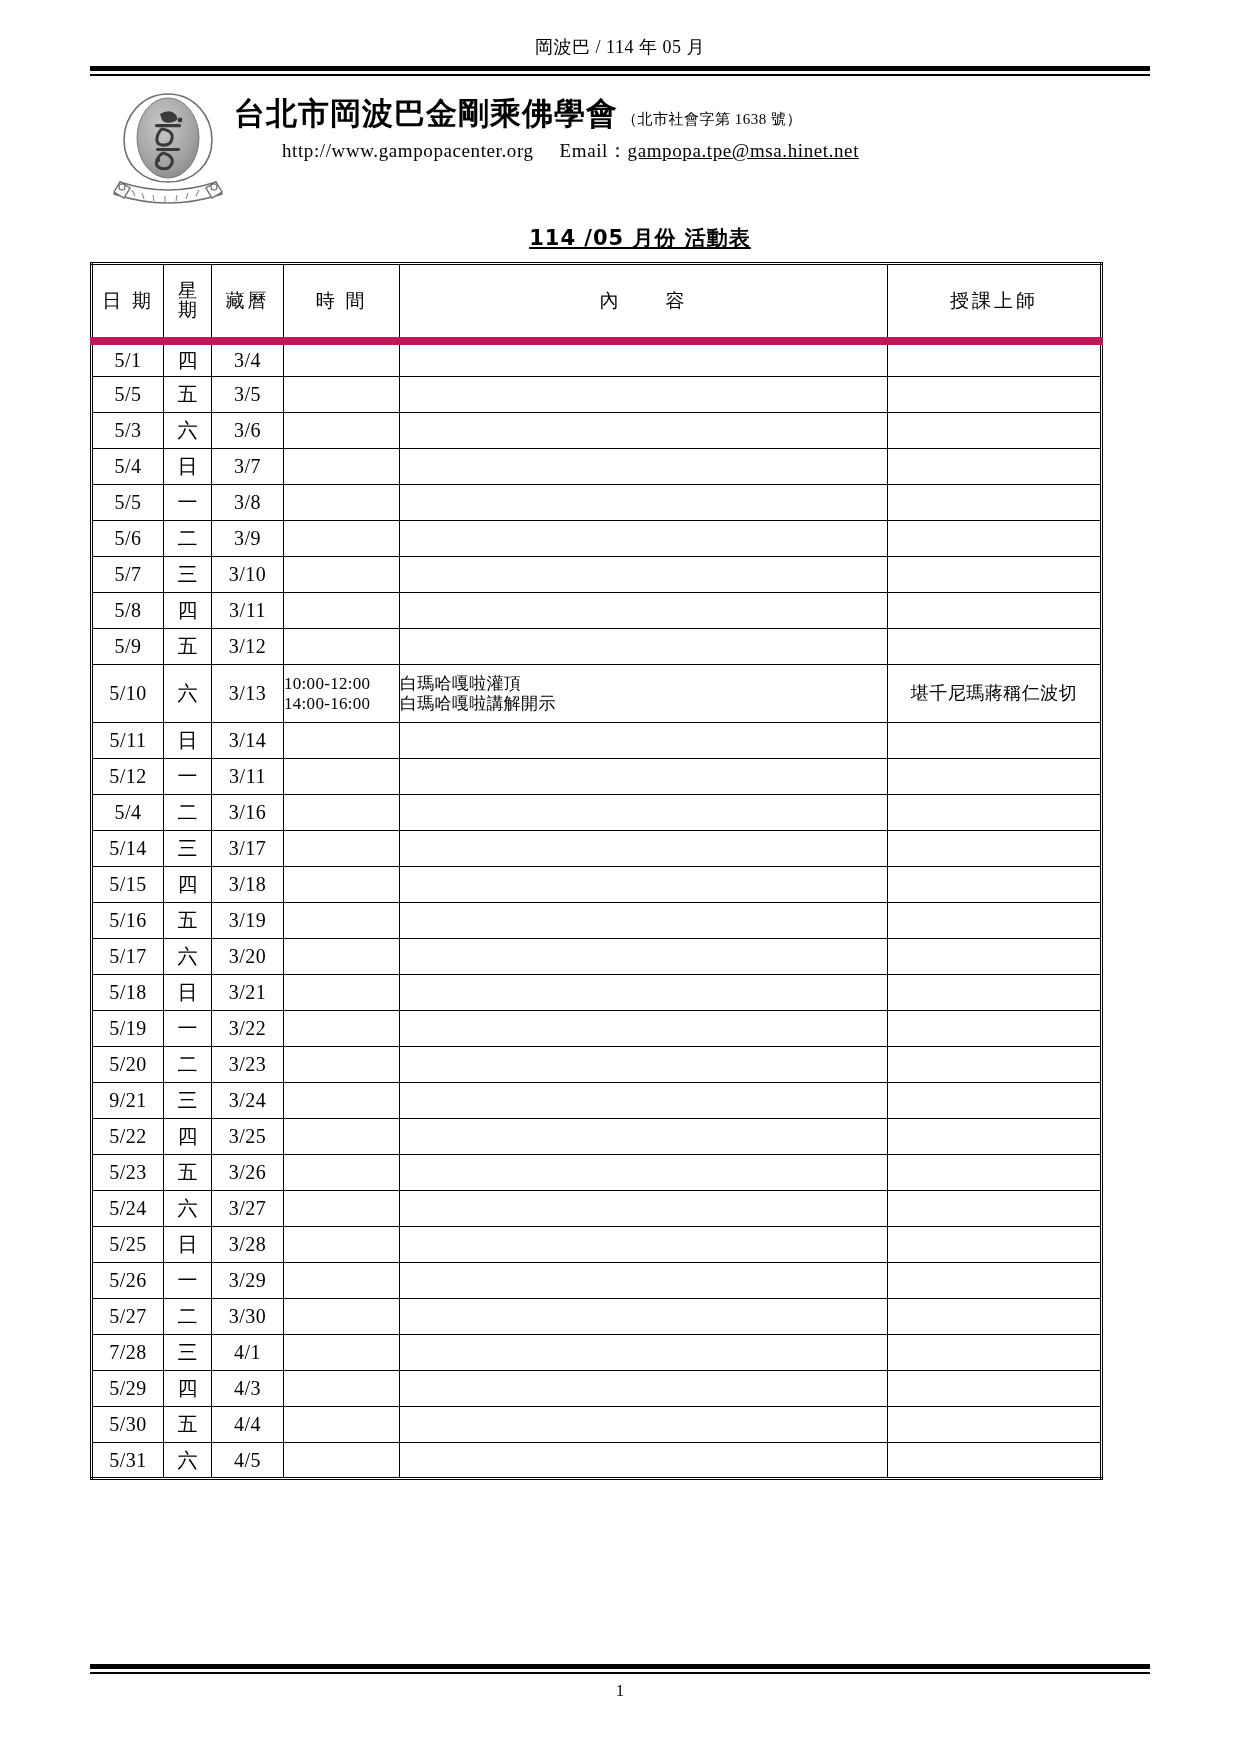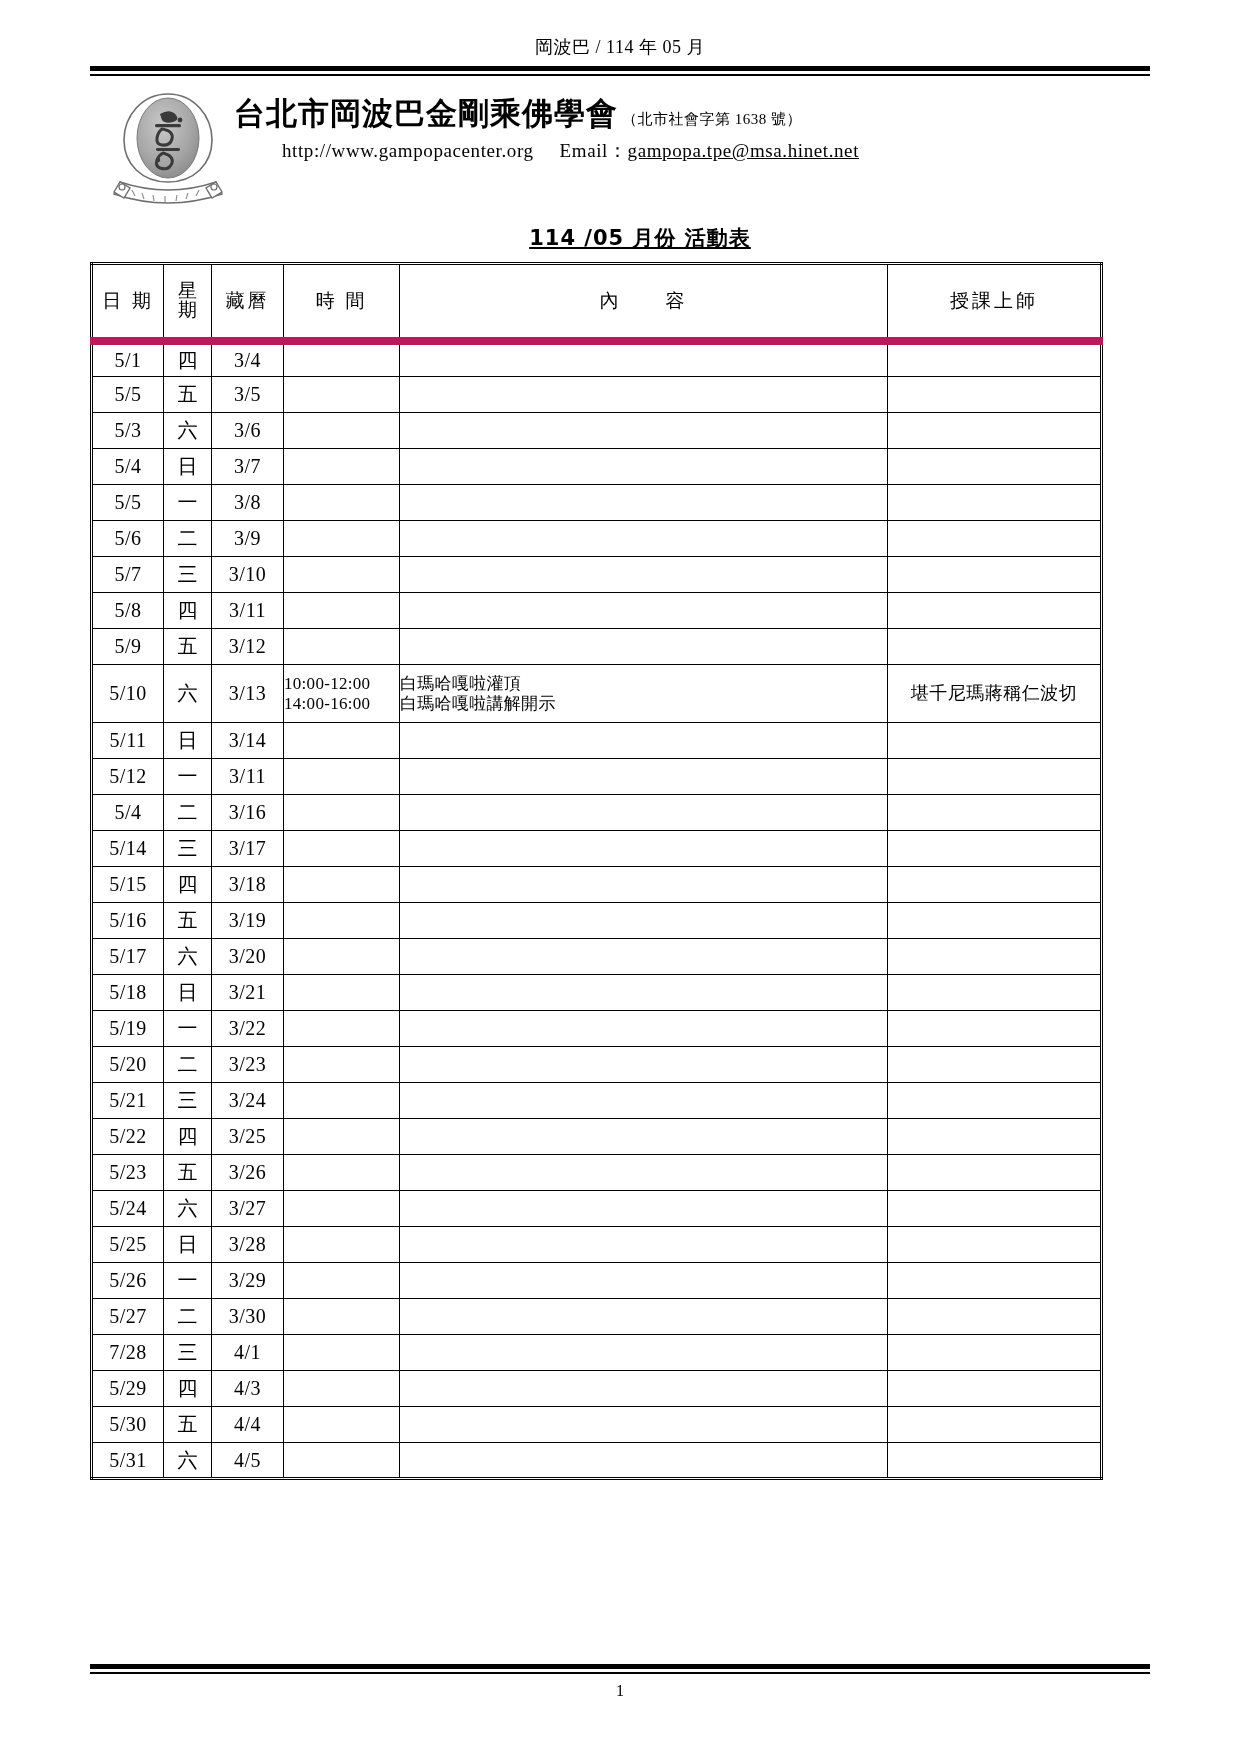--- a/index.html
+++ b/index.html
@@ -431,21 +431,21 @@
         </tr>
         <tr>
           <td class="date">5/20</td>
           <td class="week">二</td>
           <td class="tib">3/23</td>
           <td class="time"></td>
           <td class="content"></td>
           <td class="teacher"></td>
         </tr>
         <tr>
-          <td class="date">5/21</td>
+          <td class="date">9/21</td>
           <td class="week">三</td>
           <td class="tib">3/24</td>
           <td class="time"></td>
           <td class="content"></td>
           <td class="teacher"></td>
         </tr>
         <tr>
           <td class="date">5/22</td>
           <td class="week">四</td>
           <td class="tib">3/25</td>

